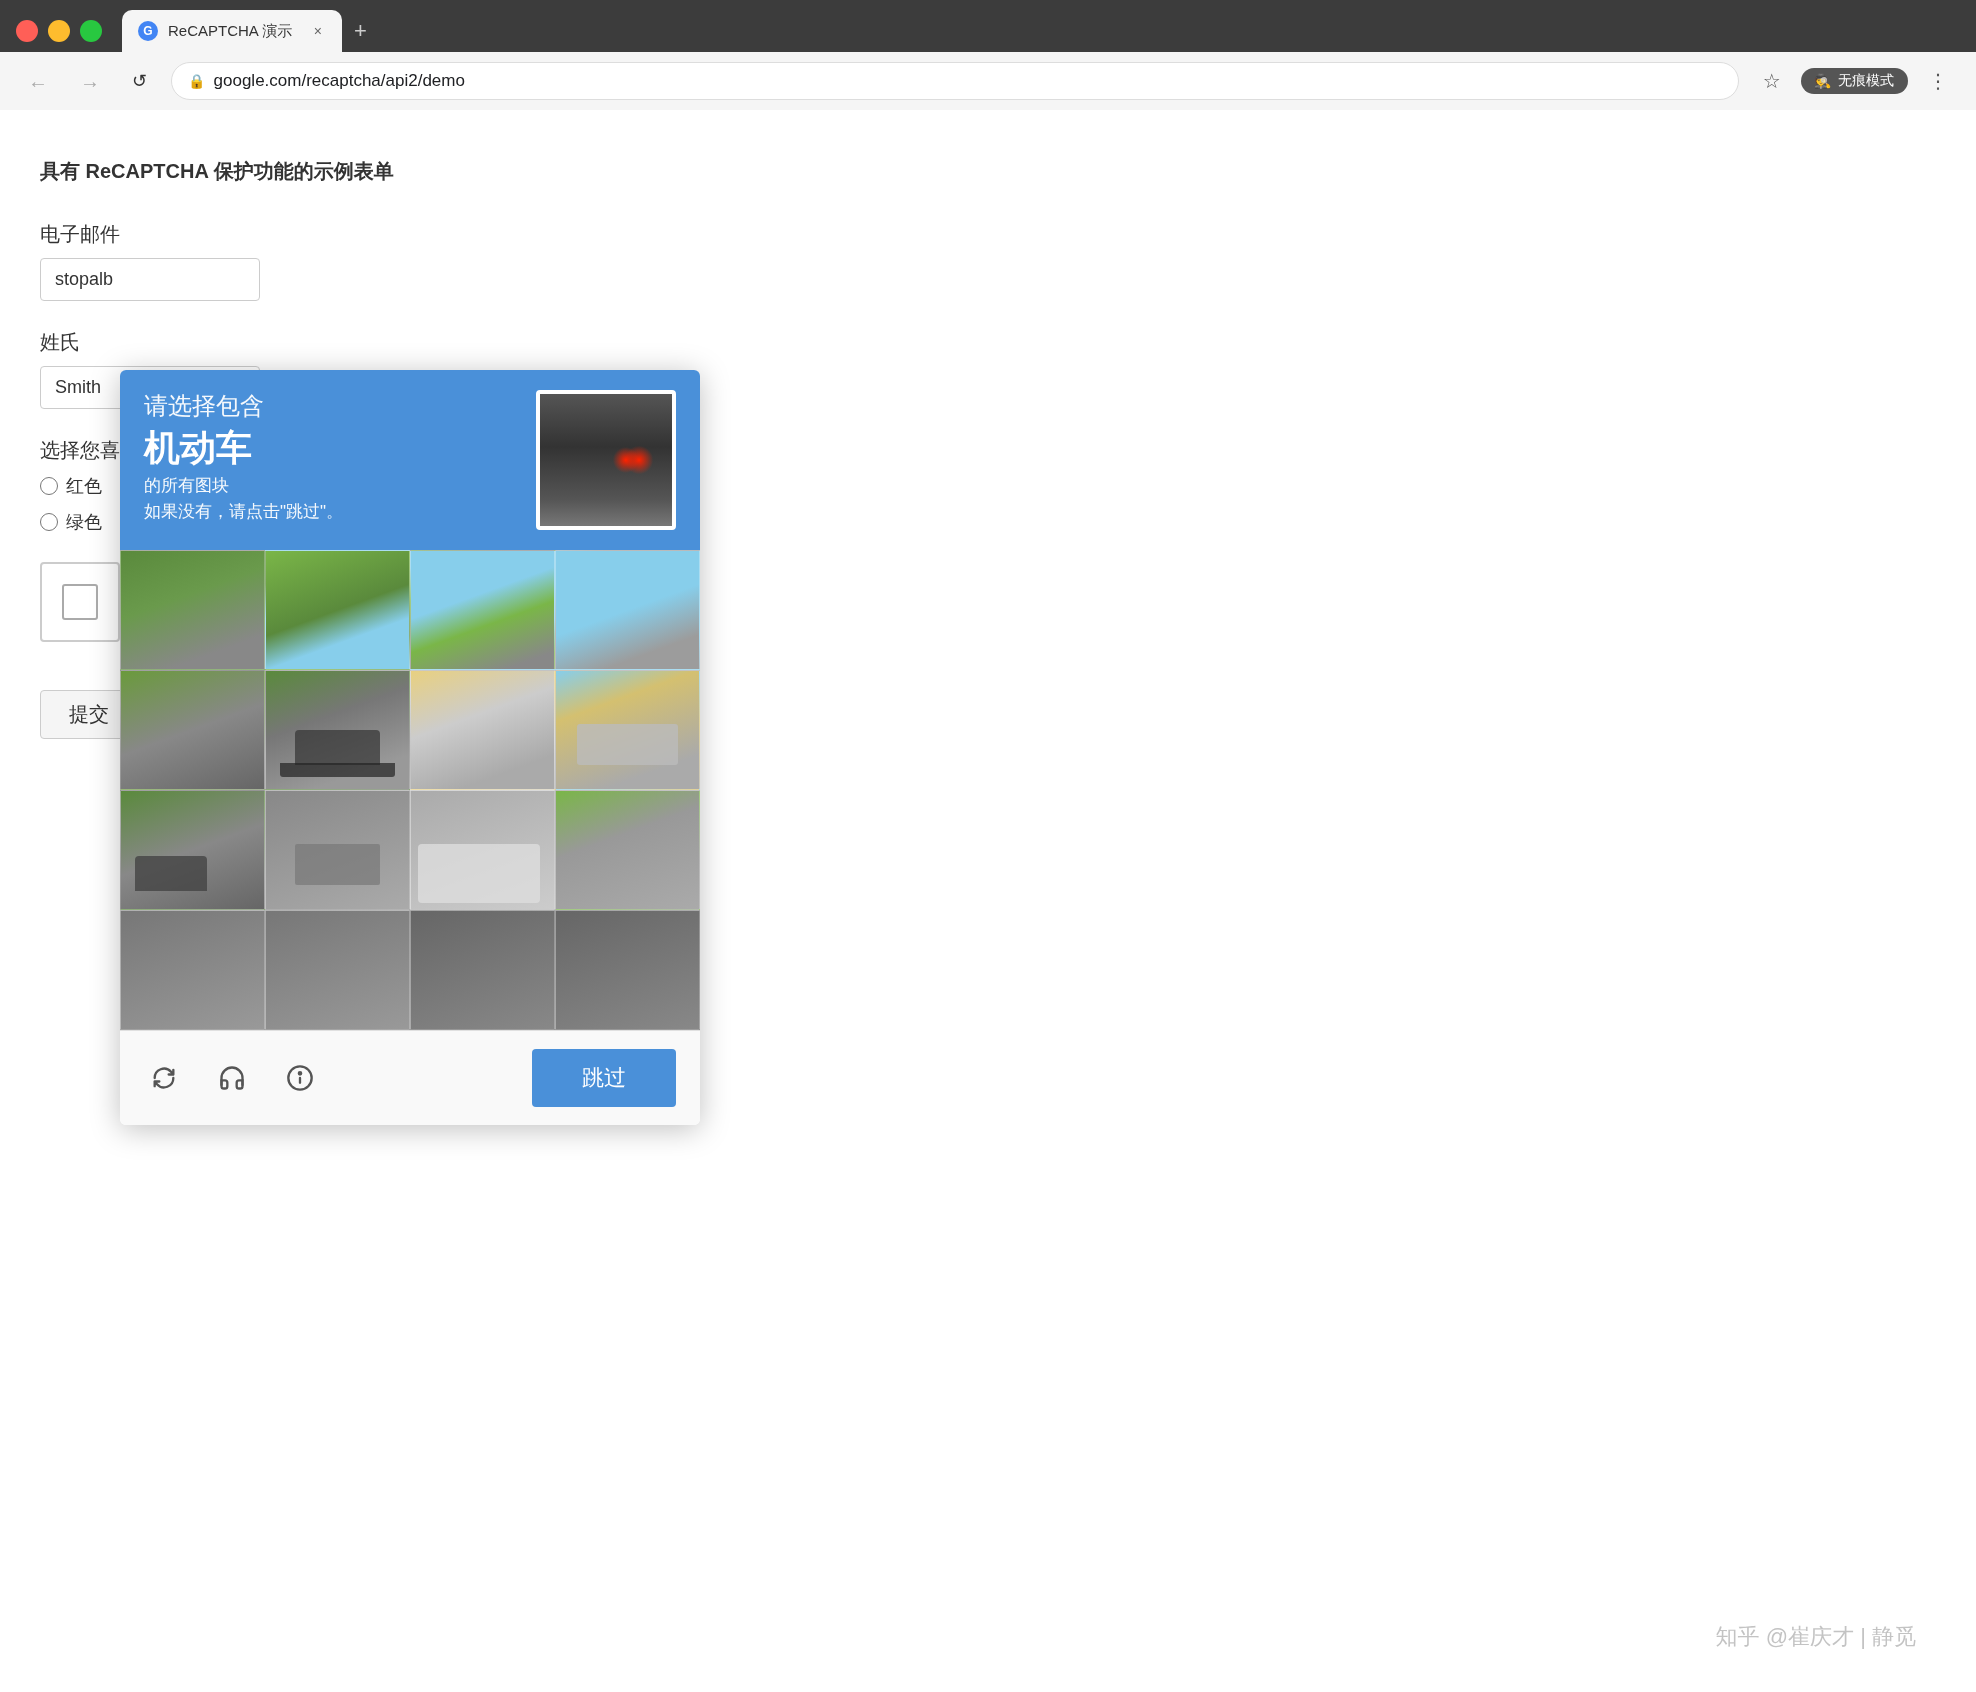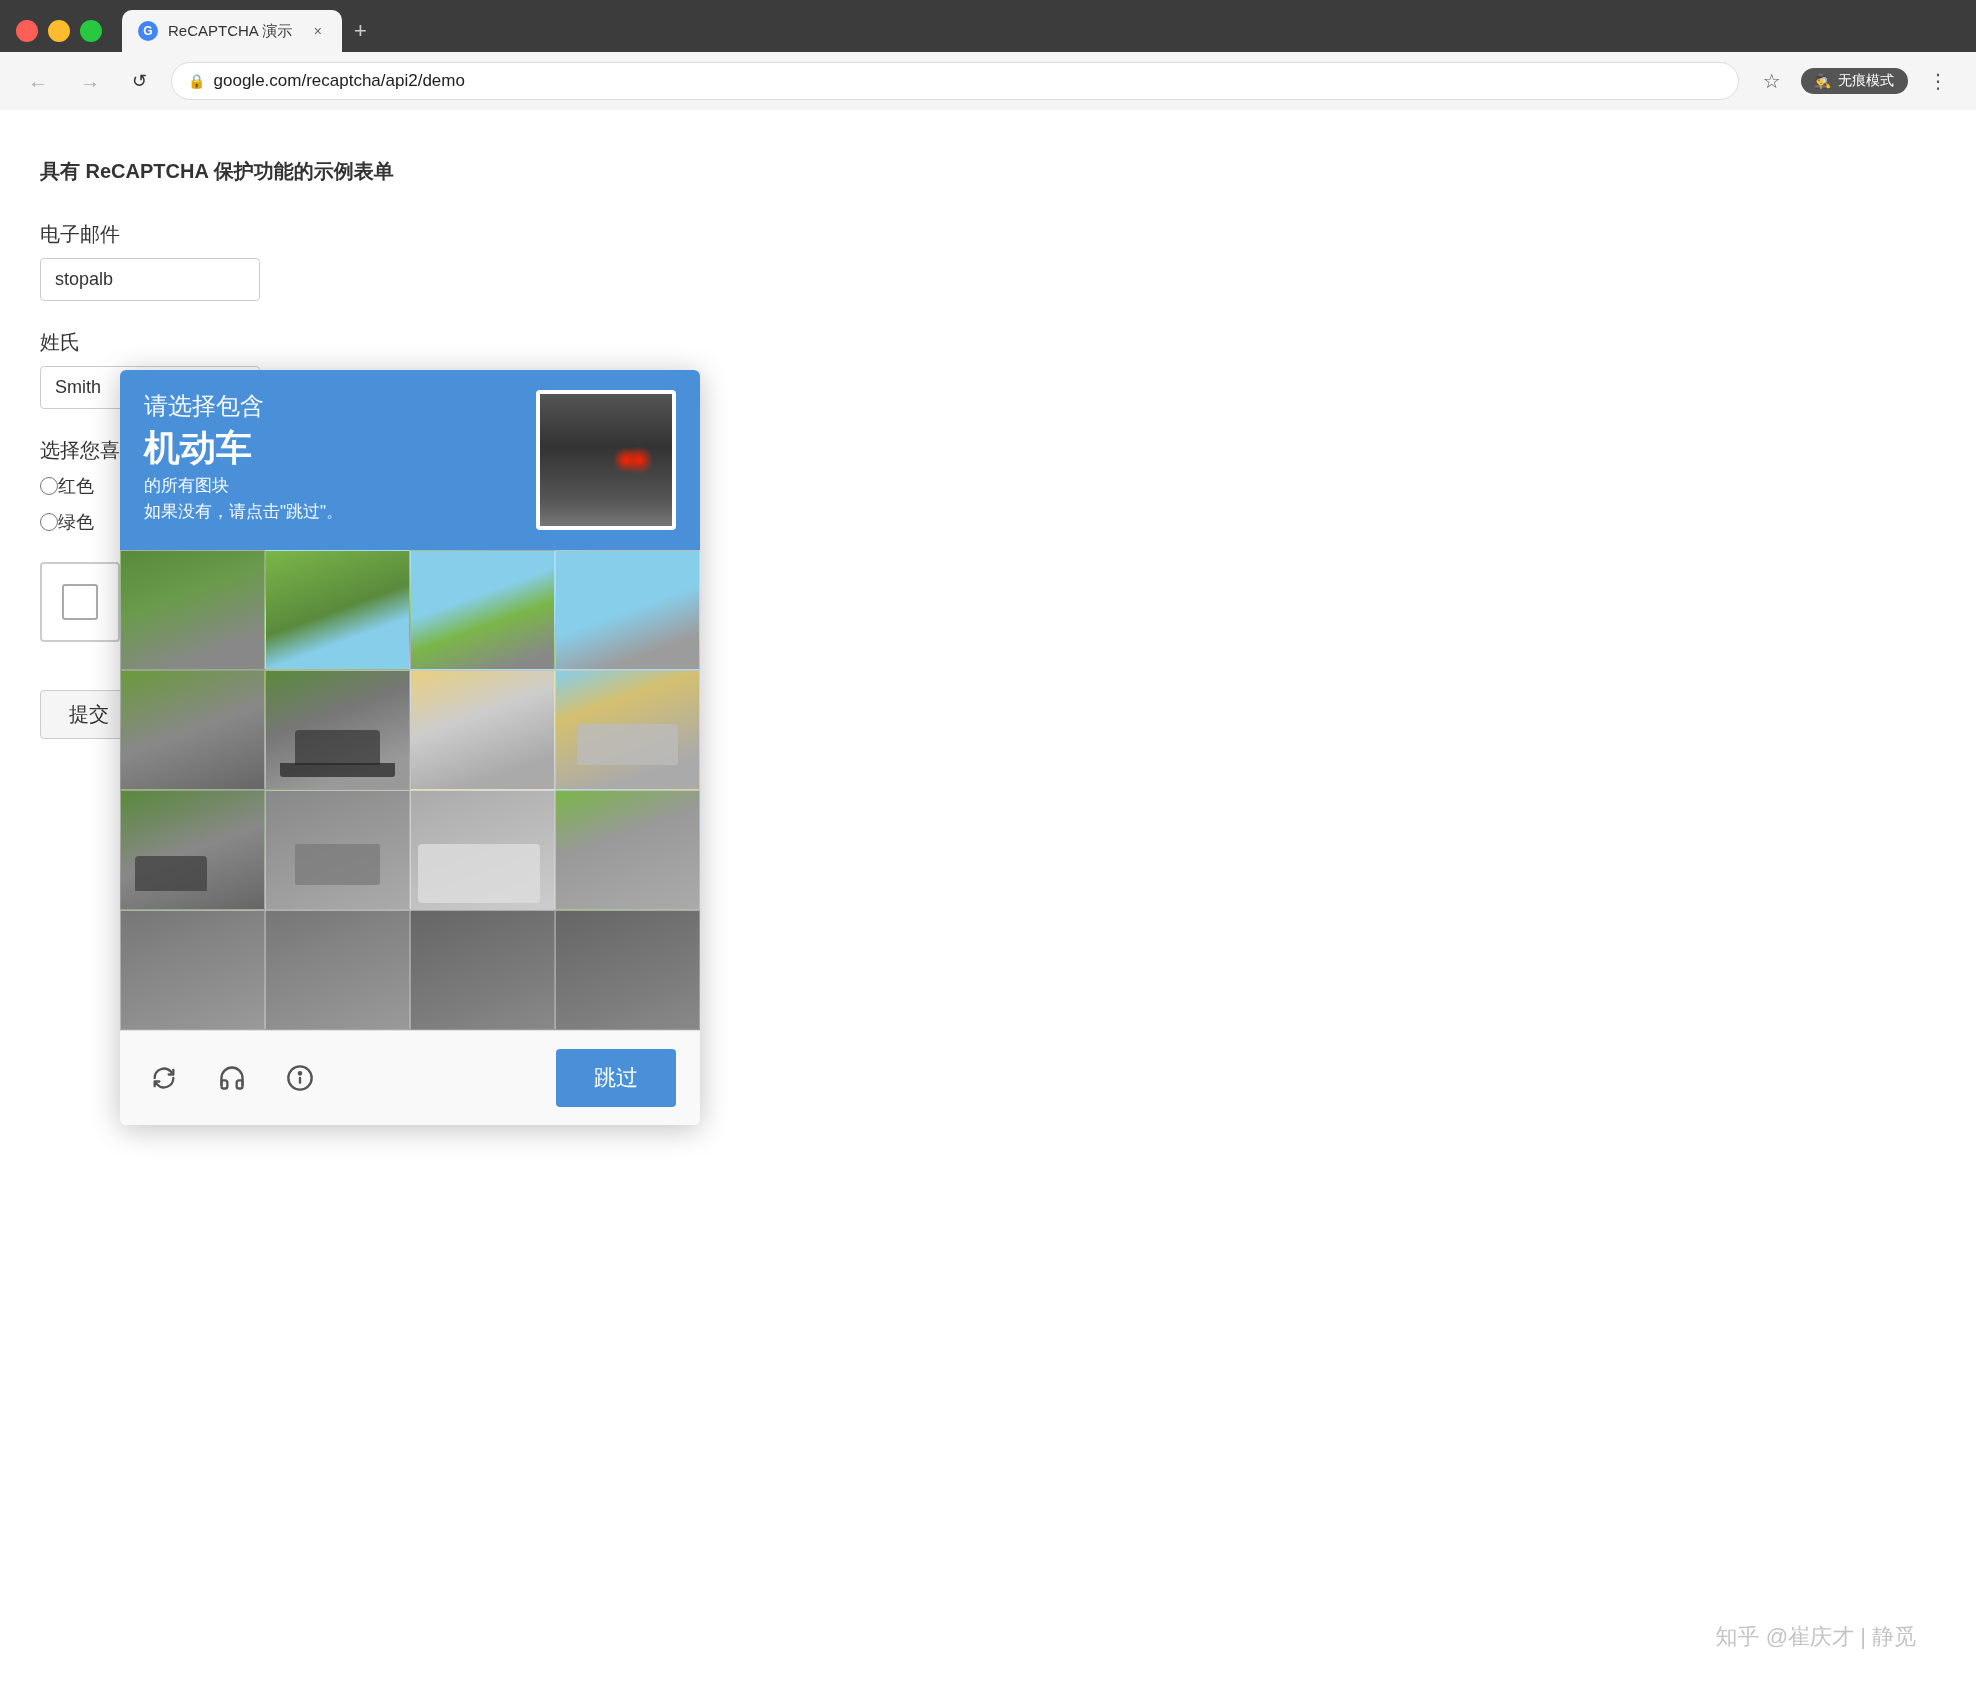--- a/index.html
+++ b/index.html
@@ -207,20 +207,21 @@
 
     .radio-group {
       display: flex;
       flex-direction: column;
       gap: 12px;
     }
 
     .radio-item {
       display: flex;
       align-items: center;
+      gap: 8px;
       font-size: 18px;
       color: #333;
     }
 
     .radio-item input[type="radio"] {
       width: 18px;
       height: 18px;
       cursor: pointer;
     }
 
@@ -361,21 +362,21 @@
       display: flex;
       align-items: center;
       justify-content: center;
     }
 
     .skip-btn {
       background: #4a90d9;
       color: #fff;
       border: none;
       border-radius: 4px;
-      padding: 14px 38px;
+      padding: 14px 50px;
       font-size: 22px;
       cursor: pointer;
       font-weight: 500;
     }
 
     
     .watermark {
       position: absolute;
       bottom: 40px;
       right: 60px;

